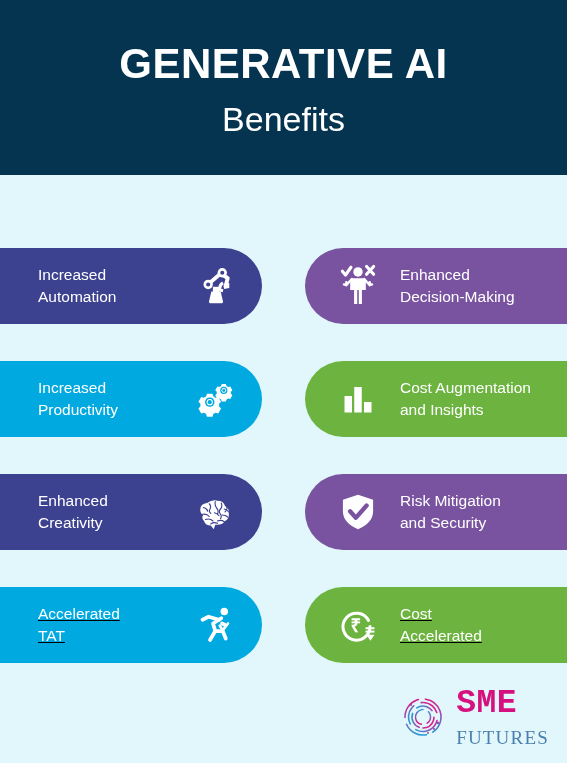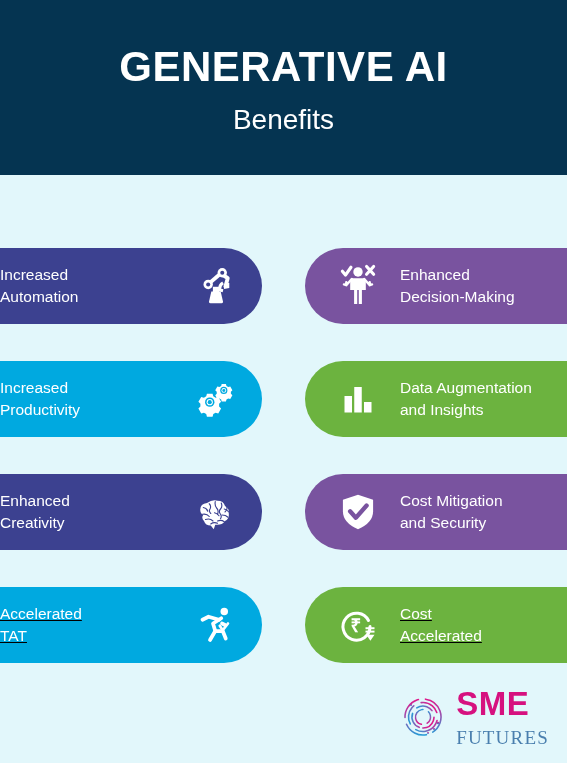--- a/index.html
+++ b/index.html
@@ -31,21 +31,21 @@
     color: #ffffff;
     font-size: 42px;
     font-weight: bold;
     letter-spacing: 0.5px;
     line-height: 1.05;
     margin: 0;
     text-align: right;
   }
   .header-subtitle {
     color: #ffffff;
-    font-size: 28px;
+    font-size: 34px;
     font-weight: normal;
     margin: 14px 0 0 0;
     text-align: center;
   }
 
   
   .pill-area {
     position: relative;
     width: 567px;
     height: 500px;
@@ -65,20 +65,21 @@
 
   .pill {
     height: 76px;
     display: flex;
     align-items: center;
     box-sizing: border-box;
   }
   .pill.left {
     width: 262px;
     border-radius: 0 38px 38px 0;
+    padding-left: 38px;
     padding-right: 12px;
     justify-content: flex-start;
   }
   .pill.right {
     width: 262px;
     border-radius: 38px 0 0 38px;
     padding-left: 25px;
     padding-right: 20px;
     justify-content: flex-start;
   }
@@ -113,21 +114,21 @@
     align-items: center;
     gap: 8px;
   }
   .logo-mark { width: 50px; height: 50px; flex: 0 0 auto; }
   .logo-text {
     display: flex;
     flex-direction: column;
     line-height: 1;
   }
   .logo-sme {
-    font-family: Liberation Sans, sans-serif;
+    font-family: Liberation Mono, monospace;
     font-weight: bold;
     font-size: 33px;
     color: #d6117f;
     letter-spacing: 0.5px;
   }
   .logo-futures {
     font-family: "Liberation Serif", serif;
     font-size: 19px;
     color: #4a7fae;
     letter-spacing: 1.2px;
@@ -205,21 +206,21 @@
     </div>
 
     <div class="pill right" style="background:#6cb33f">
       <span class="pill-icon">
         <svg viewBox="0 0 64 64" width="48" height="48" fill="#ffffff">
           <rect x="14" y="28" width="10" height="22"></rect>
           <rect x="27" y="16" width="10" height="34"></rect>
           <rect x="40" y="36" width="10" height="14"></rect>
         </svg>
       </span>
-      <span class="pill-label">Data Augmentation
+      <span class="pill-label">Cost Augmentation
 and Insights</span>
     </div>
   </div>
 
   <div class="pill-row r3">
 
     <div class="pill left" style="background:#3c4190">
       <span class="pill-label">Enhanced
 Creativity</span>
       <span class="pill-icon">
@@ -243,21 +244,21 @@
       </span>
     </div>
 
     <div class="pill right" style="background:#79539f">
       <span class="pill-icon">
         <svg viewBox="0 0 64 64" width="46" height="46">
           <path d="M32 8 L53 15 v16 q0 16 -21 25 Q11 47 11 31 V15 z" fill="#ffffff"></path>
           <path d="M21 31 l8 9 l15 -17" stroke="#79539f" stroke-width="6" fill="none" stroke-linecap="round" stroke-linejoin="round"></path>
         </svg>
       </span>
-      <span class="pill-label">Cost Mitigation
+      <span class="pill-label">Risk Mitigation
  and Security</span>
     </div>
   </div>
 
   <div class="pill-row r4">
 
     <div class="pill left" style="background:#00a9e0">
       <span class="pill-label">Accelerated
 TAT</span>
       <span class="pill-icon">

